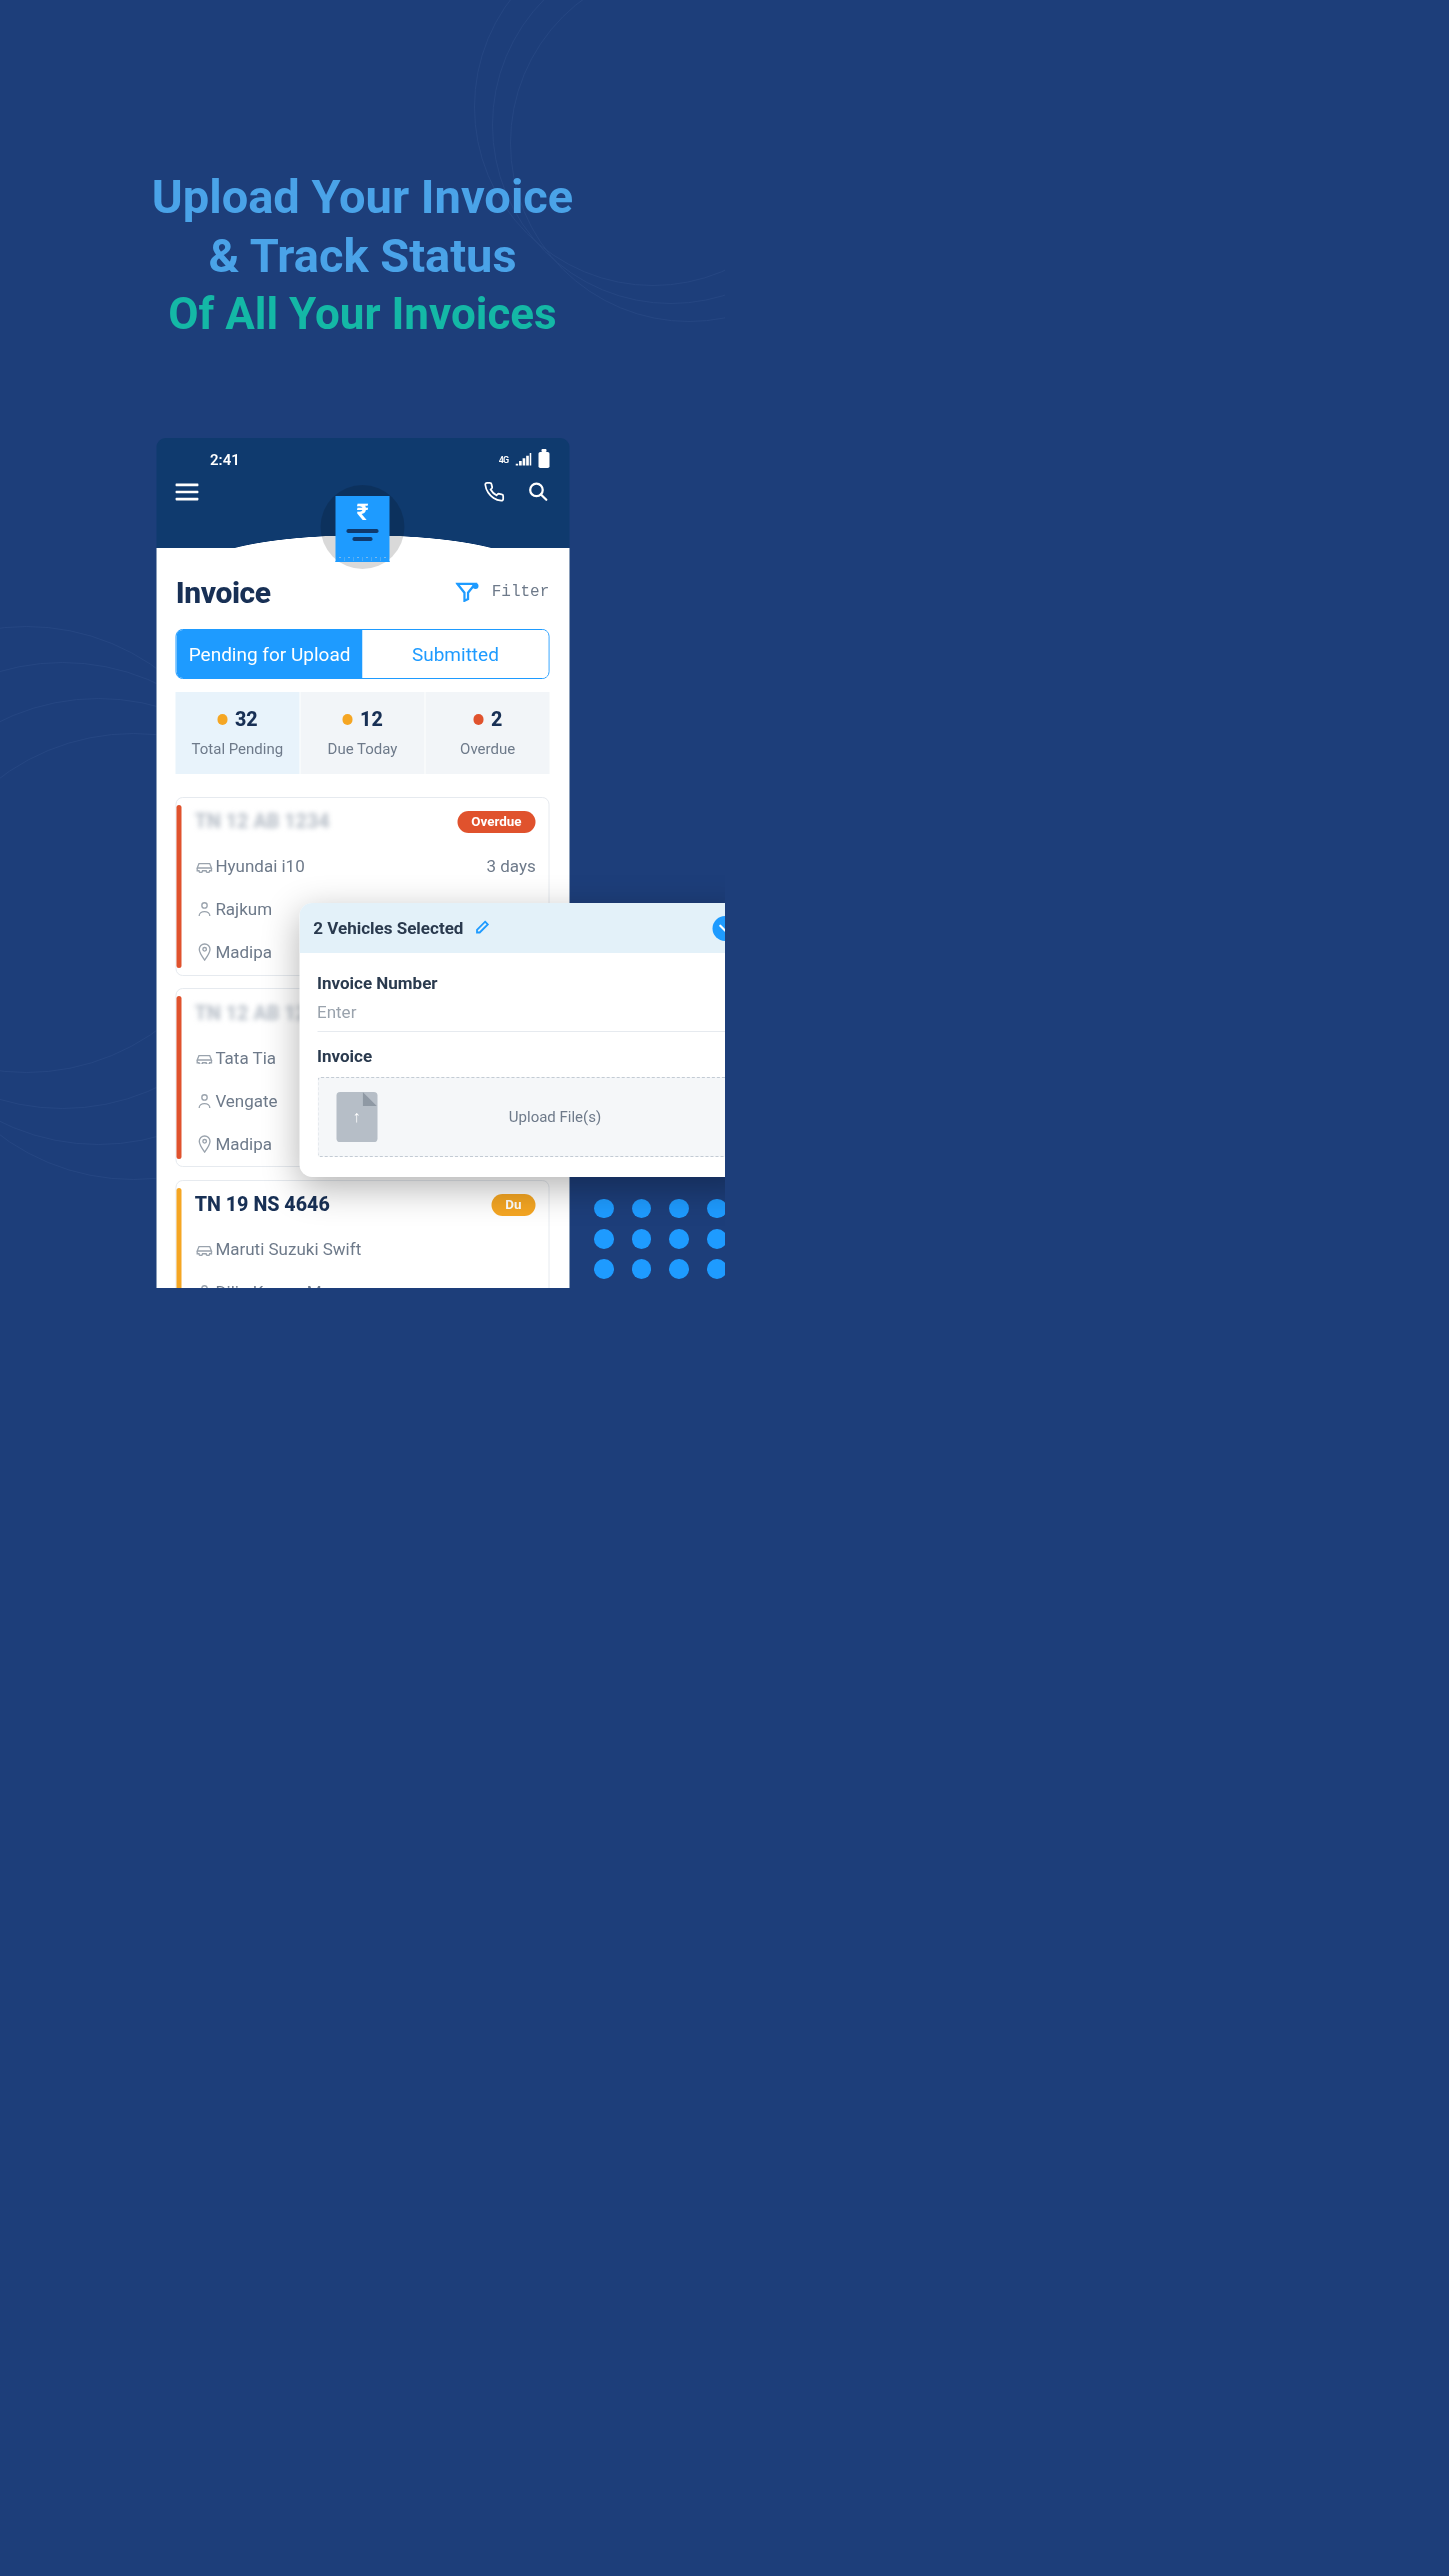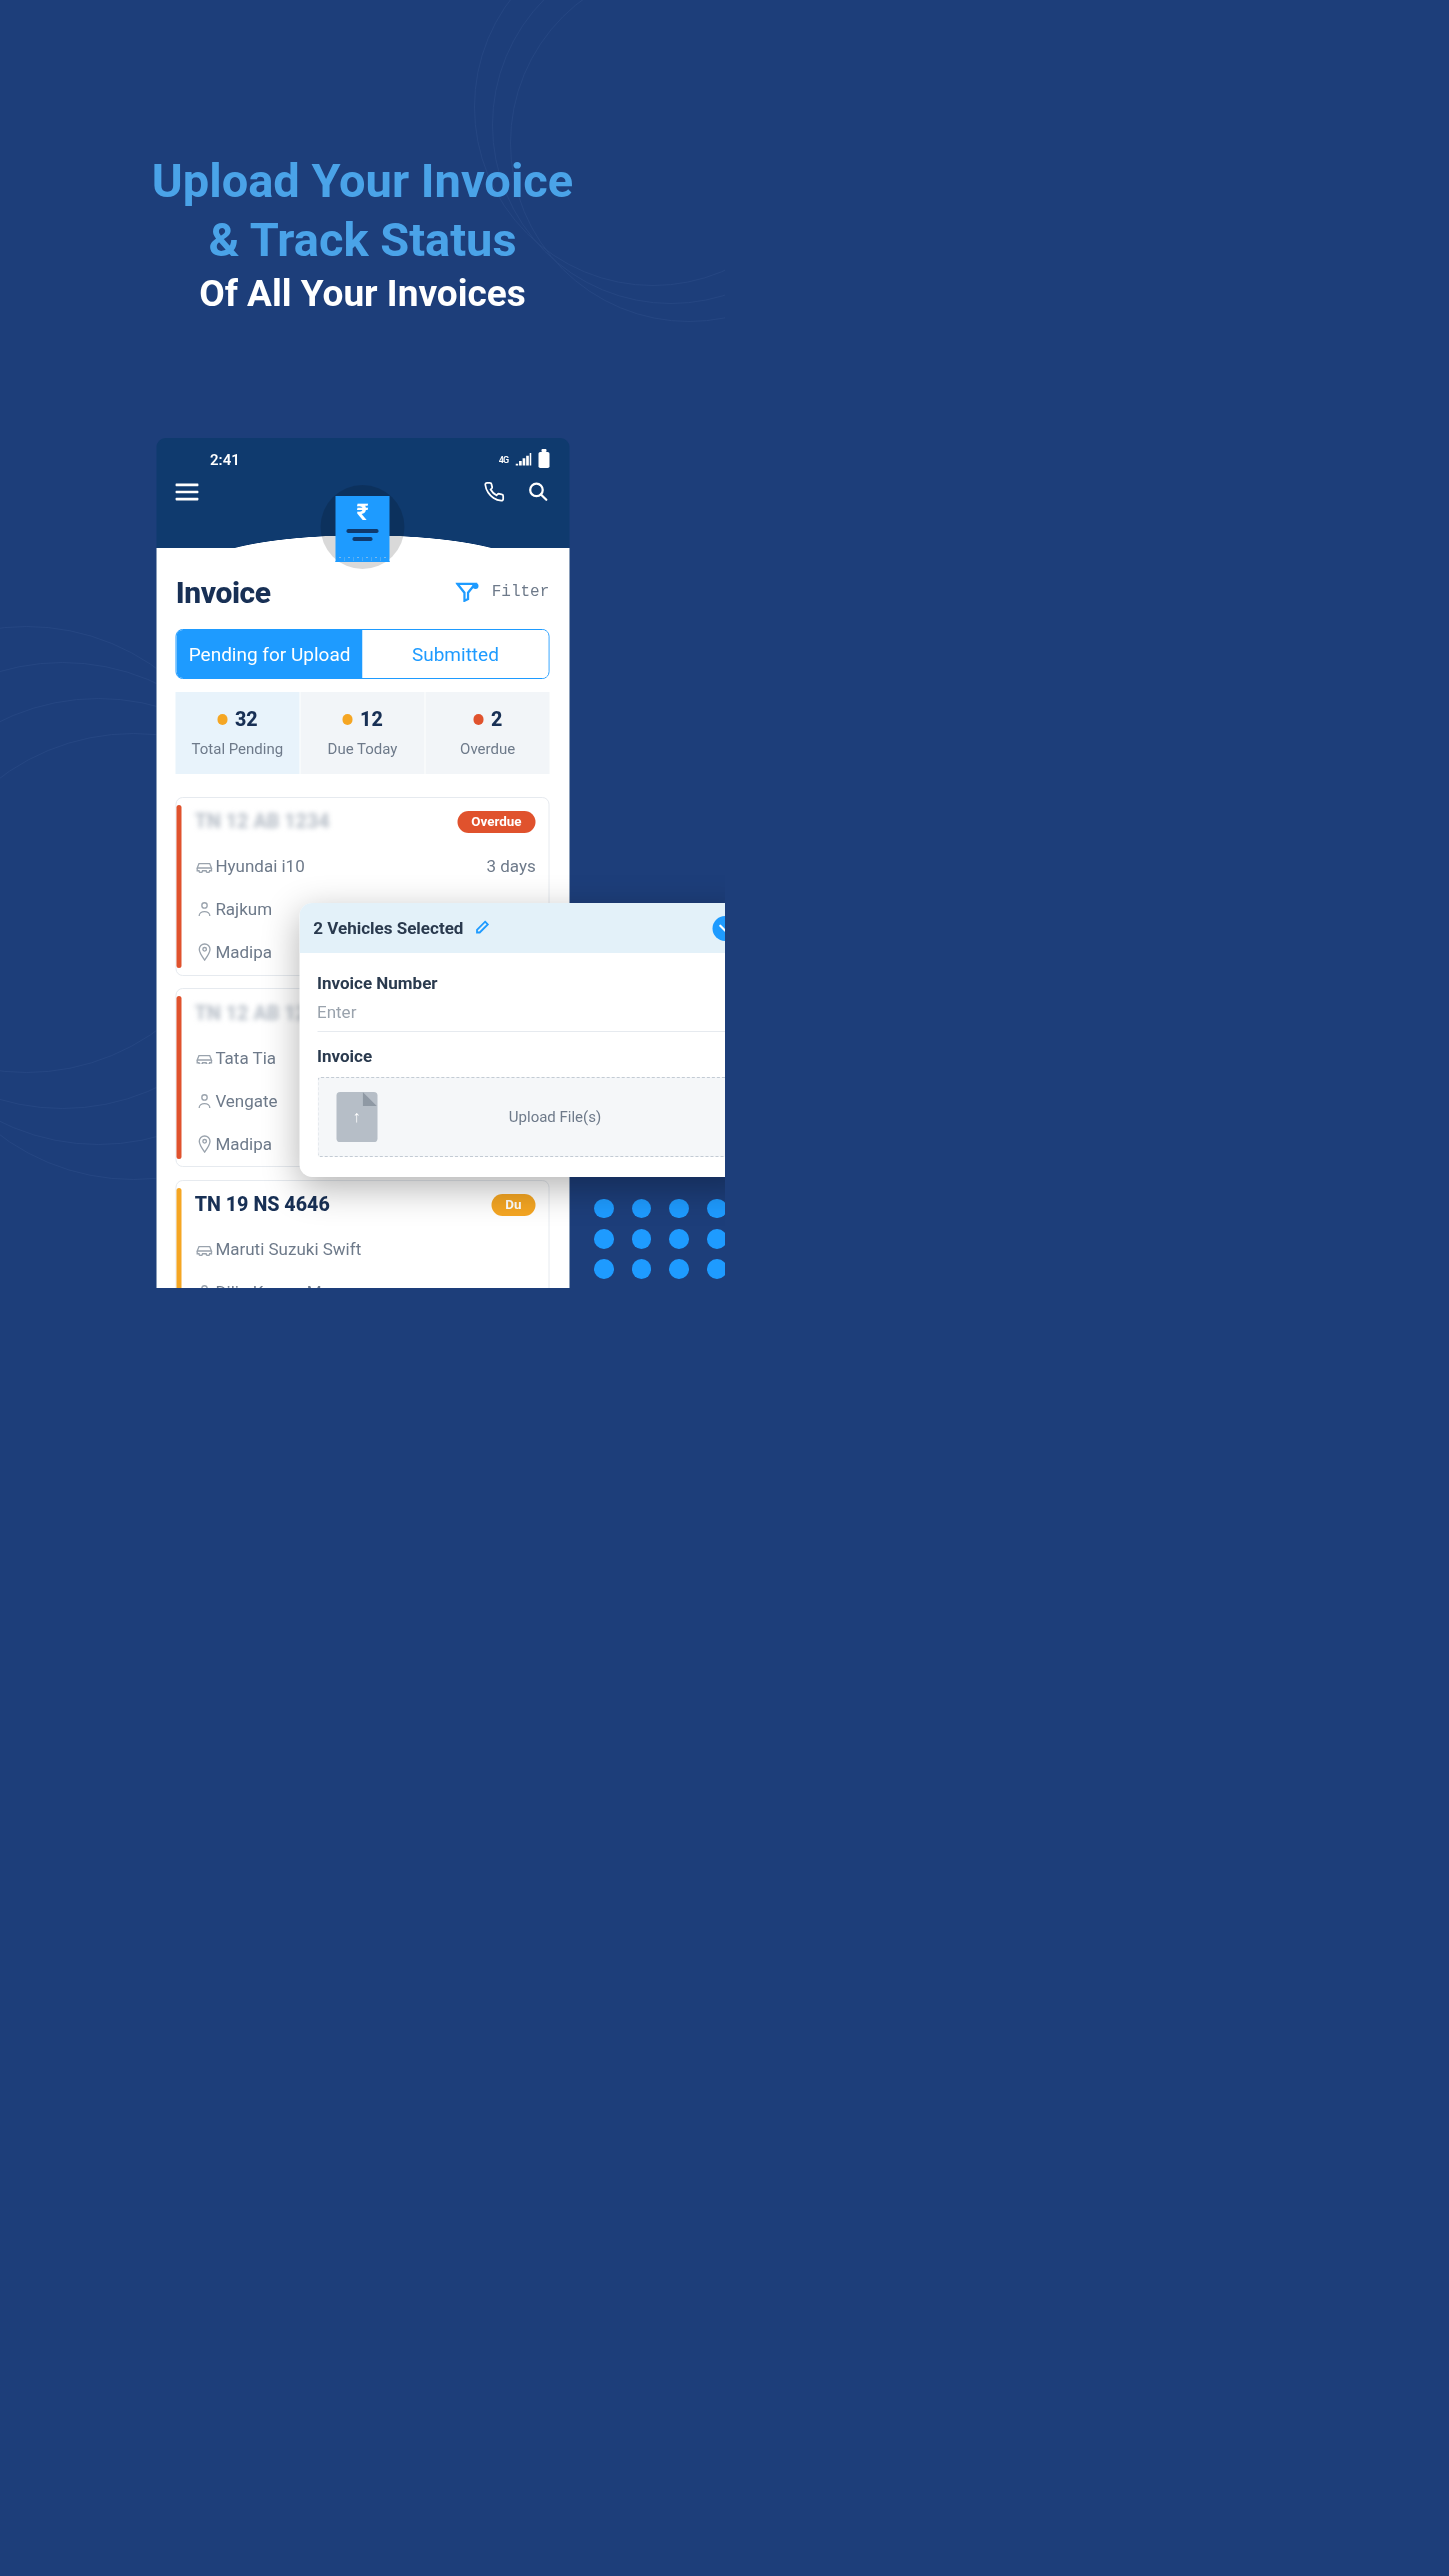--- a/index.html
+++ b/index.html
@@ -38,25 +38,25 @@
 
   
   .deco-dots {
     position: absolute; right: -9px; bottom: 9px;
     display: grid; grid-template-columns: repeat(4, 27px); gap: 10.7px;
   }
   .deco-dots span { width: 19.7px; height: 19.7px; background: #1e9bff; border-radius: 50%; }
 
   
   .hero {
-    position: absolute; top: 152px; left: 0; right: 0;
+    position: absolute; top: 168px; left: 0; right: 0;
     text-align: center; font-weight: 700;
   }
   .hero .line1 { color: #4aa3e8; font-size: 47px; line-height: 1.25; }
-  .hero .line2 { color: #ffffff; font-size: 37px; line-height: 1.3; }
+  .hero .line2 { color: #14b8a6; font-size: 44px; line-height: 1.3; }
 
   
   .phone {
     position: absolute; top: 438px; left: 50%; transform: translateX(-50%);
     width: 413px; background: #0f3a6e; border-radius: 9px 9px 0 0;
     overflow: visible;
   }
   .statusbar {
     display: flex; align-items: center; justify-content: space-between;
     color: #fff; font-size: 15px; font-weight: 600;

